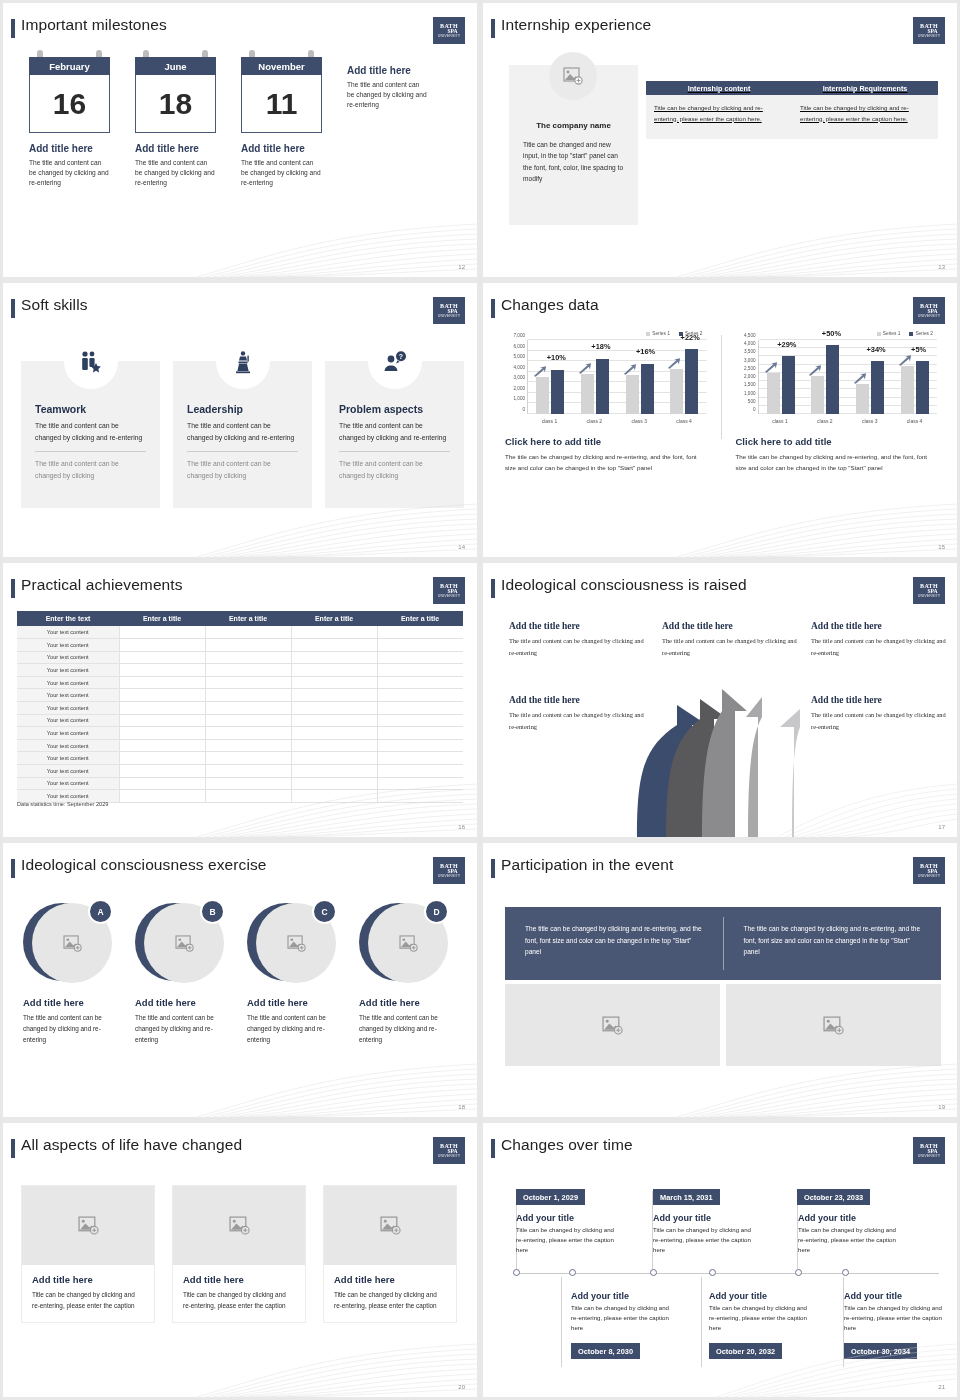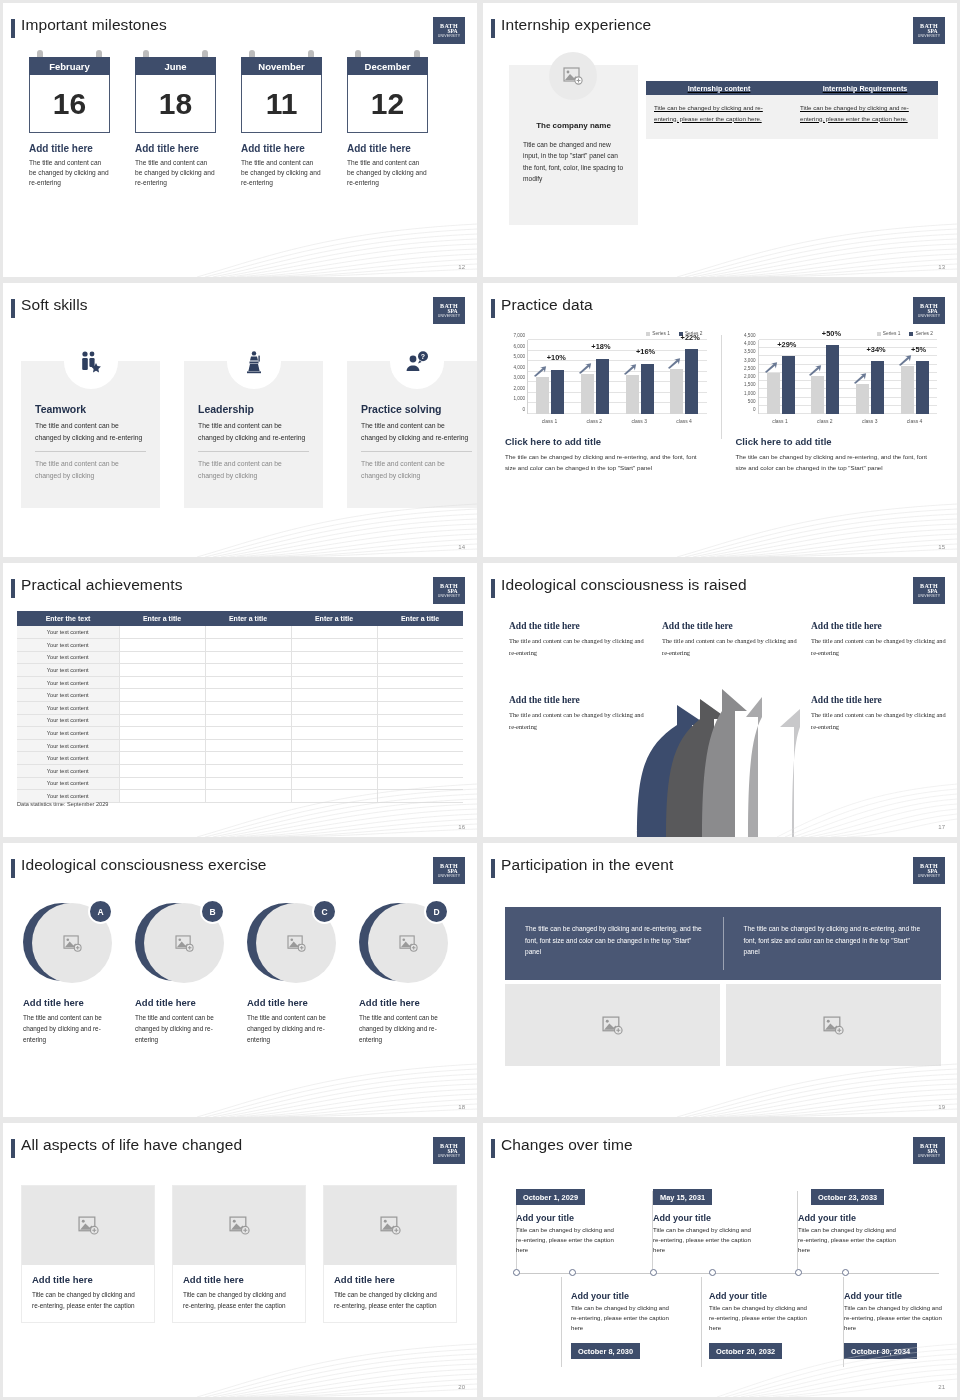--- a/index.html
+++ b/index.html
@@ -51,21 +51,21 @@
   .ip-left { position:absolute; left:26px; top:62px; width:129px; height:160px; background:#f1f1f1; }
   .ip-circ { position:absolute; left:66px; top:49px; width:48px; height:48px; border-radius:50%; background:#eaeaea;
              display:flex; align-items:center; justify-content:center; }
   .ip-ct { position:absolute; left:0; right:0; top:56px; text-align:center; font-size:8px; font-weight:700; color:#1d1d1d; }
   .ip-cd { position:absolute; left:14px; right:13px; top:74px; font-size:6.6px; color:#2c2c2c; line-height:1.72; }
   .ip-grid { position:absolute; left:163px; top:78px; display:grid; grid-template-columns:146px 146px; grid-template-rows:62px 62px; gap:11px 0;text-decoration:underline; }
   .ip-card { }
   .ip-hd { height:14px; background:#3e4d6b; color:#fff; font-size:7.2px; font-weight:700; display:flex; align-items:center; justify-content:center; }
   .ip-bd { height:44px; background:#f1f1f1; padding:8px 8px 0 8px; font-size:6.2px; color:#2c2c2c; line-height:1.7; }
   
-  .ss-row { position:absolute; left:18px; top:78px; display:flex; gap:24px; }
+  .ss-row { position:absolute; left:18px; top:78px; display:flex; gap:13px; }
   .ss-card { position:relative; width:139px; height:147px; background:#f1f1f1; padding:42px 14px 0 14px; }
   .ss-ic { position:absolute; left:50%; transform:translateX(-50%); top:-26px; width:54px; height:54px; border-radius:50%;
            background:#fff; display:flex; align-items:center; justify-content:center; }
   .ss-t { font-size:10.5px; font-weight:700; color:#24324d; }
   .ss-d { margin-top:5px; font-size:6.8px; color:#2c2c2c; line-height:1.72; }
   .ss-hr { margin:8px 0 6px; height:1px; background:#ccc; }
   .ss-d2 { font-size:6.8px; color:#8a8a8a; line-height:1.72; }
   
   .pd-wrap { position:absolute; left:14px; top:48px; right:12px; display:flex; }
   .pd-half { flex:1; padding:0 8px; }
@@ -172,26 +172,20 @@
         <div class="cal">
           <div class="ring l"></div>
           <div class="ring r"></div>
           <div class="hd">November</div>
           <div class="bd">11</div>
         </div>
         <div class="cal-t">Add title here</div>
         <div class="cal-d">The title and content can be changed by clicking and re-entering</div>
       </div>
       <div class="cal-col">
-        <div class="cal">
-          <div class="ring l"></div>
-          <div class="ring r"></div>
-          <div class="hd">December</div>
-          <div class="bd">12</div>
-        </div>
         <div class="cal-t">Add title here</div>
         <div class="cal-d">The title and content can be changed by clicking and re-entering</div>
       </div>
     </div>
     <svg class="waves" viewBox="0 0 300 105" preserveAspectRatio="none">
       <g fill="none" stroke="#d6d6d6" stroke-width="0.45">
         <path d="M20,105 C90,85 150,60 300,52"></path>
           <path d="M28,105 C98,88 158,64 300,57"></path>
         <path d="M36,105 C106,91 166,68 300,62"></path>
           <path d="M44,105 C114,94 174,72 300,67"></path>
@@ -297,21 +291,21 @@
       <div class="ss-card">
         <div class="ss-ic">
           <svg width="26" height="22" viewBox="0 0 26 22" fill="#2f3f5f">
               <circle cx="9" cy="8" r="3.4"></circle>
               <path d="M2.6,20 c0-3.6 2.9-5.6 6.4-5.6 s6.4,2 6.4,5.6z"></path>
               <circle cx="19" cy="5.2" r="5"></circle>
               <path d="M15.6,9.2 l-1.6,3.4 3.6,-1.6z"></path>
               <text x="19" y="7.8" font-size="7" fill="#fff" text-anchor="middle" font-family="Liberation Sans, sans-serif" font-weight="bold">?</text>
             </svg>
         </div>
-        <div class="ss-t">Practice solving</div>
+        <div class="ss-t">Problem aspects</div>
         <div class="ss-d">The title and content can be changed by clicking and re-entering</div>
         <div class="ss-hr"></div>
         <div class="ss-d2">The title and content can be changed by clicking</div>
       </div>
     </div>
     <svg class="waves" viewBox="0 0 300 105" preserveAspectRatio="none">
       <g fill="none" stroke="#d6d6d6" stroke-width="0.45">
         <path d="M20,105 C90,85 150,60 300,52"></path>
           <path d="M28,105 C98,88 158,64 300,57"></path>
         <path d="M36,105 C106,91 166,68 300,62"></path>
@@ -322,21 +316,21 @@
           <path d="M82,105 C150,103 212,91 300,87"></path>
         <path d="M96,105 C162,104 226,95 300,92"></path>
           <path d="M112,105 C176,104 240,99 300,97"></path>
       </g>
     </svg>
     <div class="pagenum">14</div>
   </div>
 
   <div class="slide">
     <div class="s-title-bar"></div>
-    <div class="s-title">Practice data</div>
+    <div class="s-title">Changes data</div>
     <div class="logo">
       <b>BATH</b>
       <i>SPA</i>
       <u>UNIVERSITY</u>
     </div>
     <div class="pd-wrap">
       <div class="pd-half">
         <div class="pd-legend">
           <span>
               <i style="background:#d4d4d4"></i>
@@ -935,25 +929,25 @@
       <div class="tl-leg" style="left:78px; top:108px; height:90px;"></div>
       <div class="tl-leg" style="left:169px; top:22px; height:78px;"></div>
       <div class="tl-leg" style="left:218px; top:108px; height:90px;"></div>
       <div class="tl-leg" style="left:314px; top:22px; height:78px;"></div>
       <div class="tl-leg" style="left:360px; top:108px; height:90px;"></div>
 
       <div class="tl-chip" style="left:33px; top:20px;">October 1, 2029</div>
       <div class="tl-t" style="left:33px; top:44px;">Add your title</div>
       <div class="tl-d" style="left:33px; top:56px;">Title can be changed by clicking and re-entering, please enter the caption here</div>
 
-      <div class="tl-chip" style="left:170px; top:20px;">May 15, 2031</div>
+      <div class="tl-chip" style="left:170px; top:20px;">March 15, 2031</div>
       <div class="tl-t" style="left:170px; top:44px;">Add your title</div>
       <div class="tl-d" style="left:170px; top:56px;">Title can be changed by clicking and re-entering, please enter the caption here</div>
 
-      <div class="tl-chip" style="left:328px; top:20px;">October 23, 2033</div>
+      <div class="tl-chip" style="left:314px; top:20px;">October 23, 2033</div>
       <div class="tl-t" style="left:315px; top:44px;">Add your title</div>
       <div class="tl-d" style="left:315px; top:56px;">Title can be changed by clicking and re-entering, please enter the caption here</div>
 
       <div class="tl-t" style="left:88px; top:122px;">Add your title</div>
       <div class="tl-d" style="left:88px; top:134px;">Title can be changed by clicking and re-entering, please enter the caption here</div>
       <div class="tl-chip" style="left:88px; top:174px;">October 8, 2030</div>
 
       <div class="tl-t" style="left:226px; top:122px;">Add your title</div>
       <div class="tl-d" style="left:226px; top:134px;">Title can be changed by clicking and re-entering, please enter the caption here</div>
       <div class="tl-chip" style="left:226px; top:174px;">October 20, 2032</div>

